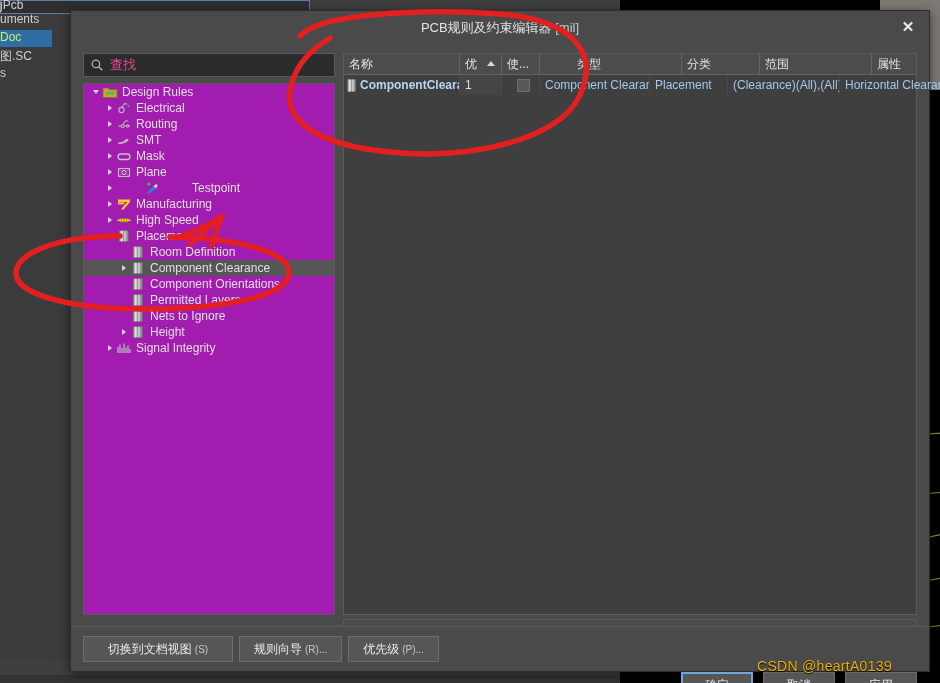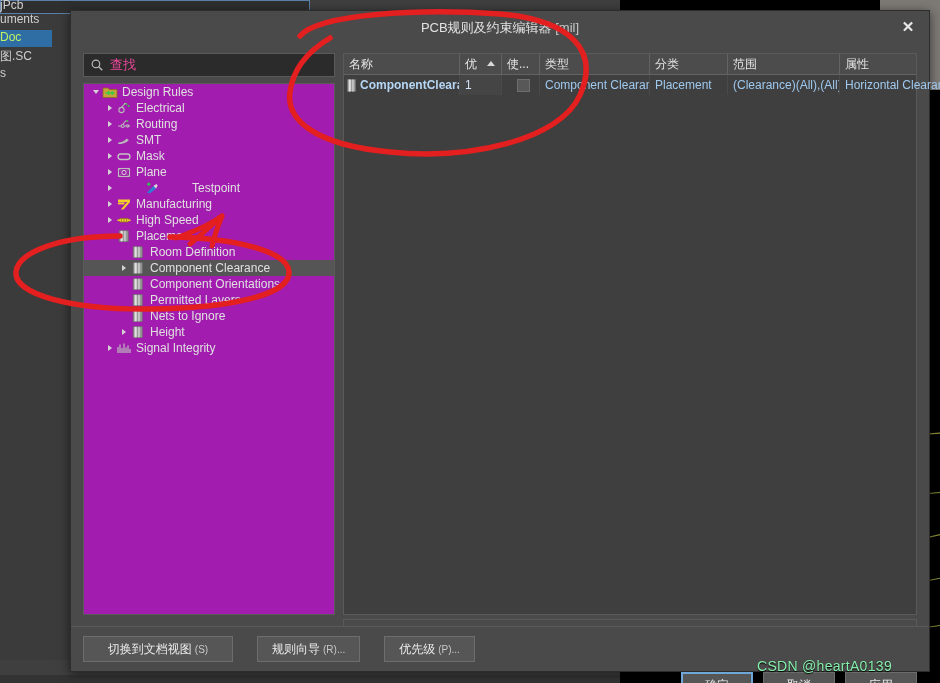--- a/index.html
+++ b/index.html
@@ -116,33 +116,33 @@
     font-size:12px;font-family:"Liberation Sans","DejaVu Sans",sans-serif;
     height:26px;box-sizing:border-box;cursor:pointer;padding:0 14px;
     display:inline-flex;align-items:center;justify-content:center;white-space:nowrap;
   }
   .btn .hk{font-size:10px;color:#c8c8c8;margin-left:3px;}
   .btn.primary{border:2px solid #6ea7d8;}
   #bottom-bar{
     position:absolute;left:0;right:0;bottom:0;height:44px;
     border-top:1px solid #5a5a5a;background:#4a4a4a;
   }
-  #bottom-left-group{position:absolute;left:12px;top:9px;display:flex;gap:24px;}
+  #bottom-left-group{position:absolute;left:12px;top:9px;display:flex;gap:6px;}
   #bottom-right-group{position:absolute;right:12px;top:9px;display:flex;gap:10px;}
   #btn-switch-doc{min-width:150px;}
   #btn-rule-wizard{min-width:92px;}
   #btn-priority{min-width:80px;}
   #btn-default-rules{min-width:128px;}
   #btn-ok,#btn-cancel,#btn-apply{min-width:72px;margin-top:36px;}
 
   
   #annotations{position:absolute;inset:0;pointer-events:none;}
   
   #watermark{
-    position:absolute;left:757px;top:658px;font-size:14px;color:#86efac;
+    position:absolute;left:757px;top:658px;font-size:14px;color:#eab308;
     letter-spacing:.3px;white-space:nowrap;text-shadow:0 1px 1px #000;
   }
 </style>
 </head>
 <body>
 
 <div id="bg-root">
   <div id="bg-pcb-canvas">
     <div class="bg-trace" style="left:0;top:455px;width:340px;transform:rotate(-4deg);"></div>
     <div class="bg-trace" style="left:0;top:520px;width:340px;transform:rotate(-5deg);"></div>
@@ -398,21 +398,21 @@
           </div>
         </div>
     </div>
 
     <div id="right-pane">
       <div id="rules-table">
         <div class="thead" id="rules-thead">
             <div class="th" style="width: 116px; flex: 0 0 116px;"><span>名称</span></div>
             <div class="th" style="width: 42px; flex: 0 0 42px;"><span>优</span><span class="sortarrow"></span></div>
             <div class="th" style="width: 38px; flex: 0 0 38px;"><span>使...</span></div>
-            <div class="th" style="width: 110px; flex: 0 0 110px;"><span>类型</span></div>
+            <div class="th" style="width: 110px; flex: 0 0 110px; margin-left: 32px;"><span>类型</span></div>
             <div class="th" style="width: 78px; flex: 0 0 78px;"><span>分类</span></div>
             <div class="th" style="width: 112px; flex: 0 0 112px;"><span>范围</span></div>
             <div class="th" style="width: 136px; flex: 0 0 136px;"><span>属性</span></div>
           </div>
         <div id="rules-tbody">
             <div class="trow">
               <div class="td name" style="width: 116px; flex: 0 0 116px;">
                 <svg viewBox="0 0 9 13" class="chip-icon">
                   <rect x="0.5" y="0.5" width="8" height="12" fill="#9a9a9a" stroke="#6f6f6f" stroke-width=".7"></rect>
                   <rect x="1.8" y="0.5" width="2" height="12" fill="#e2e2e2"></rect>

